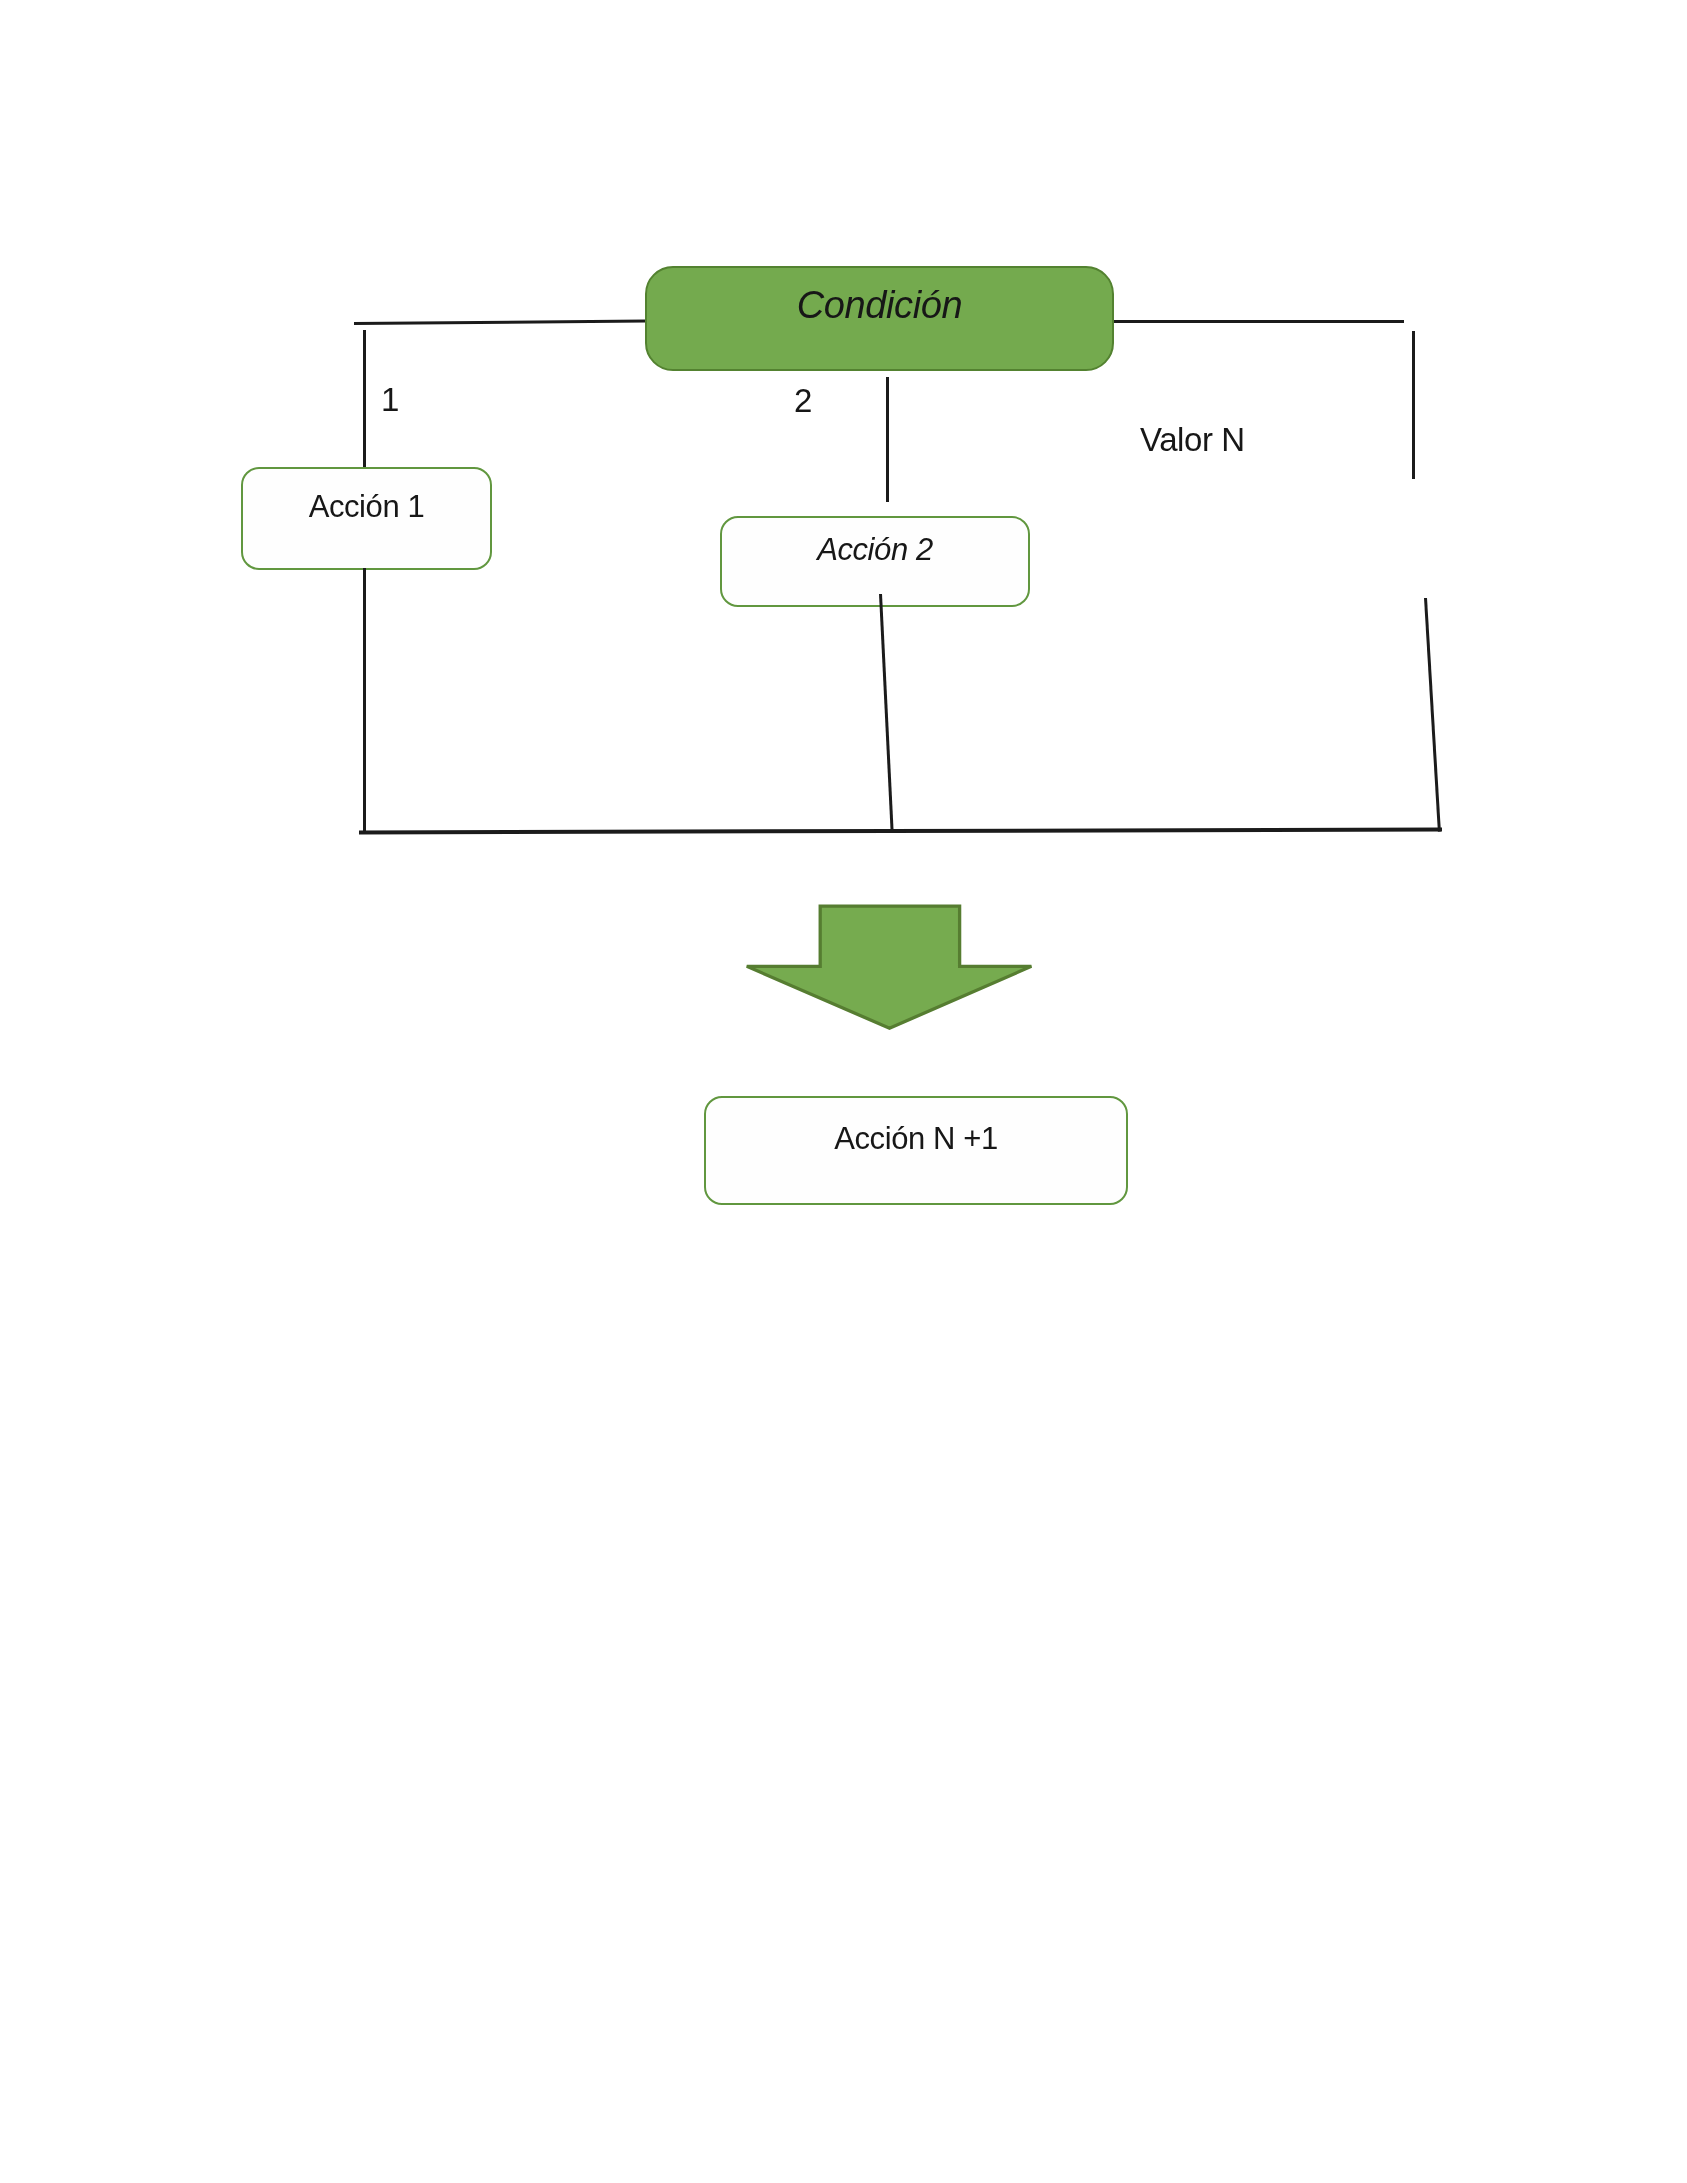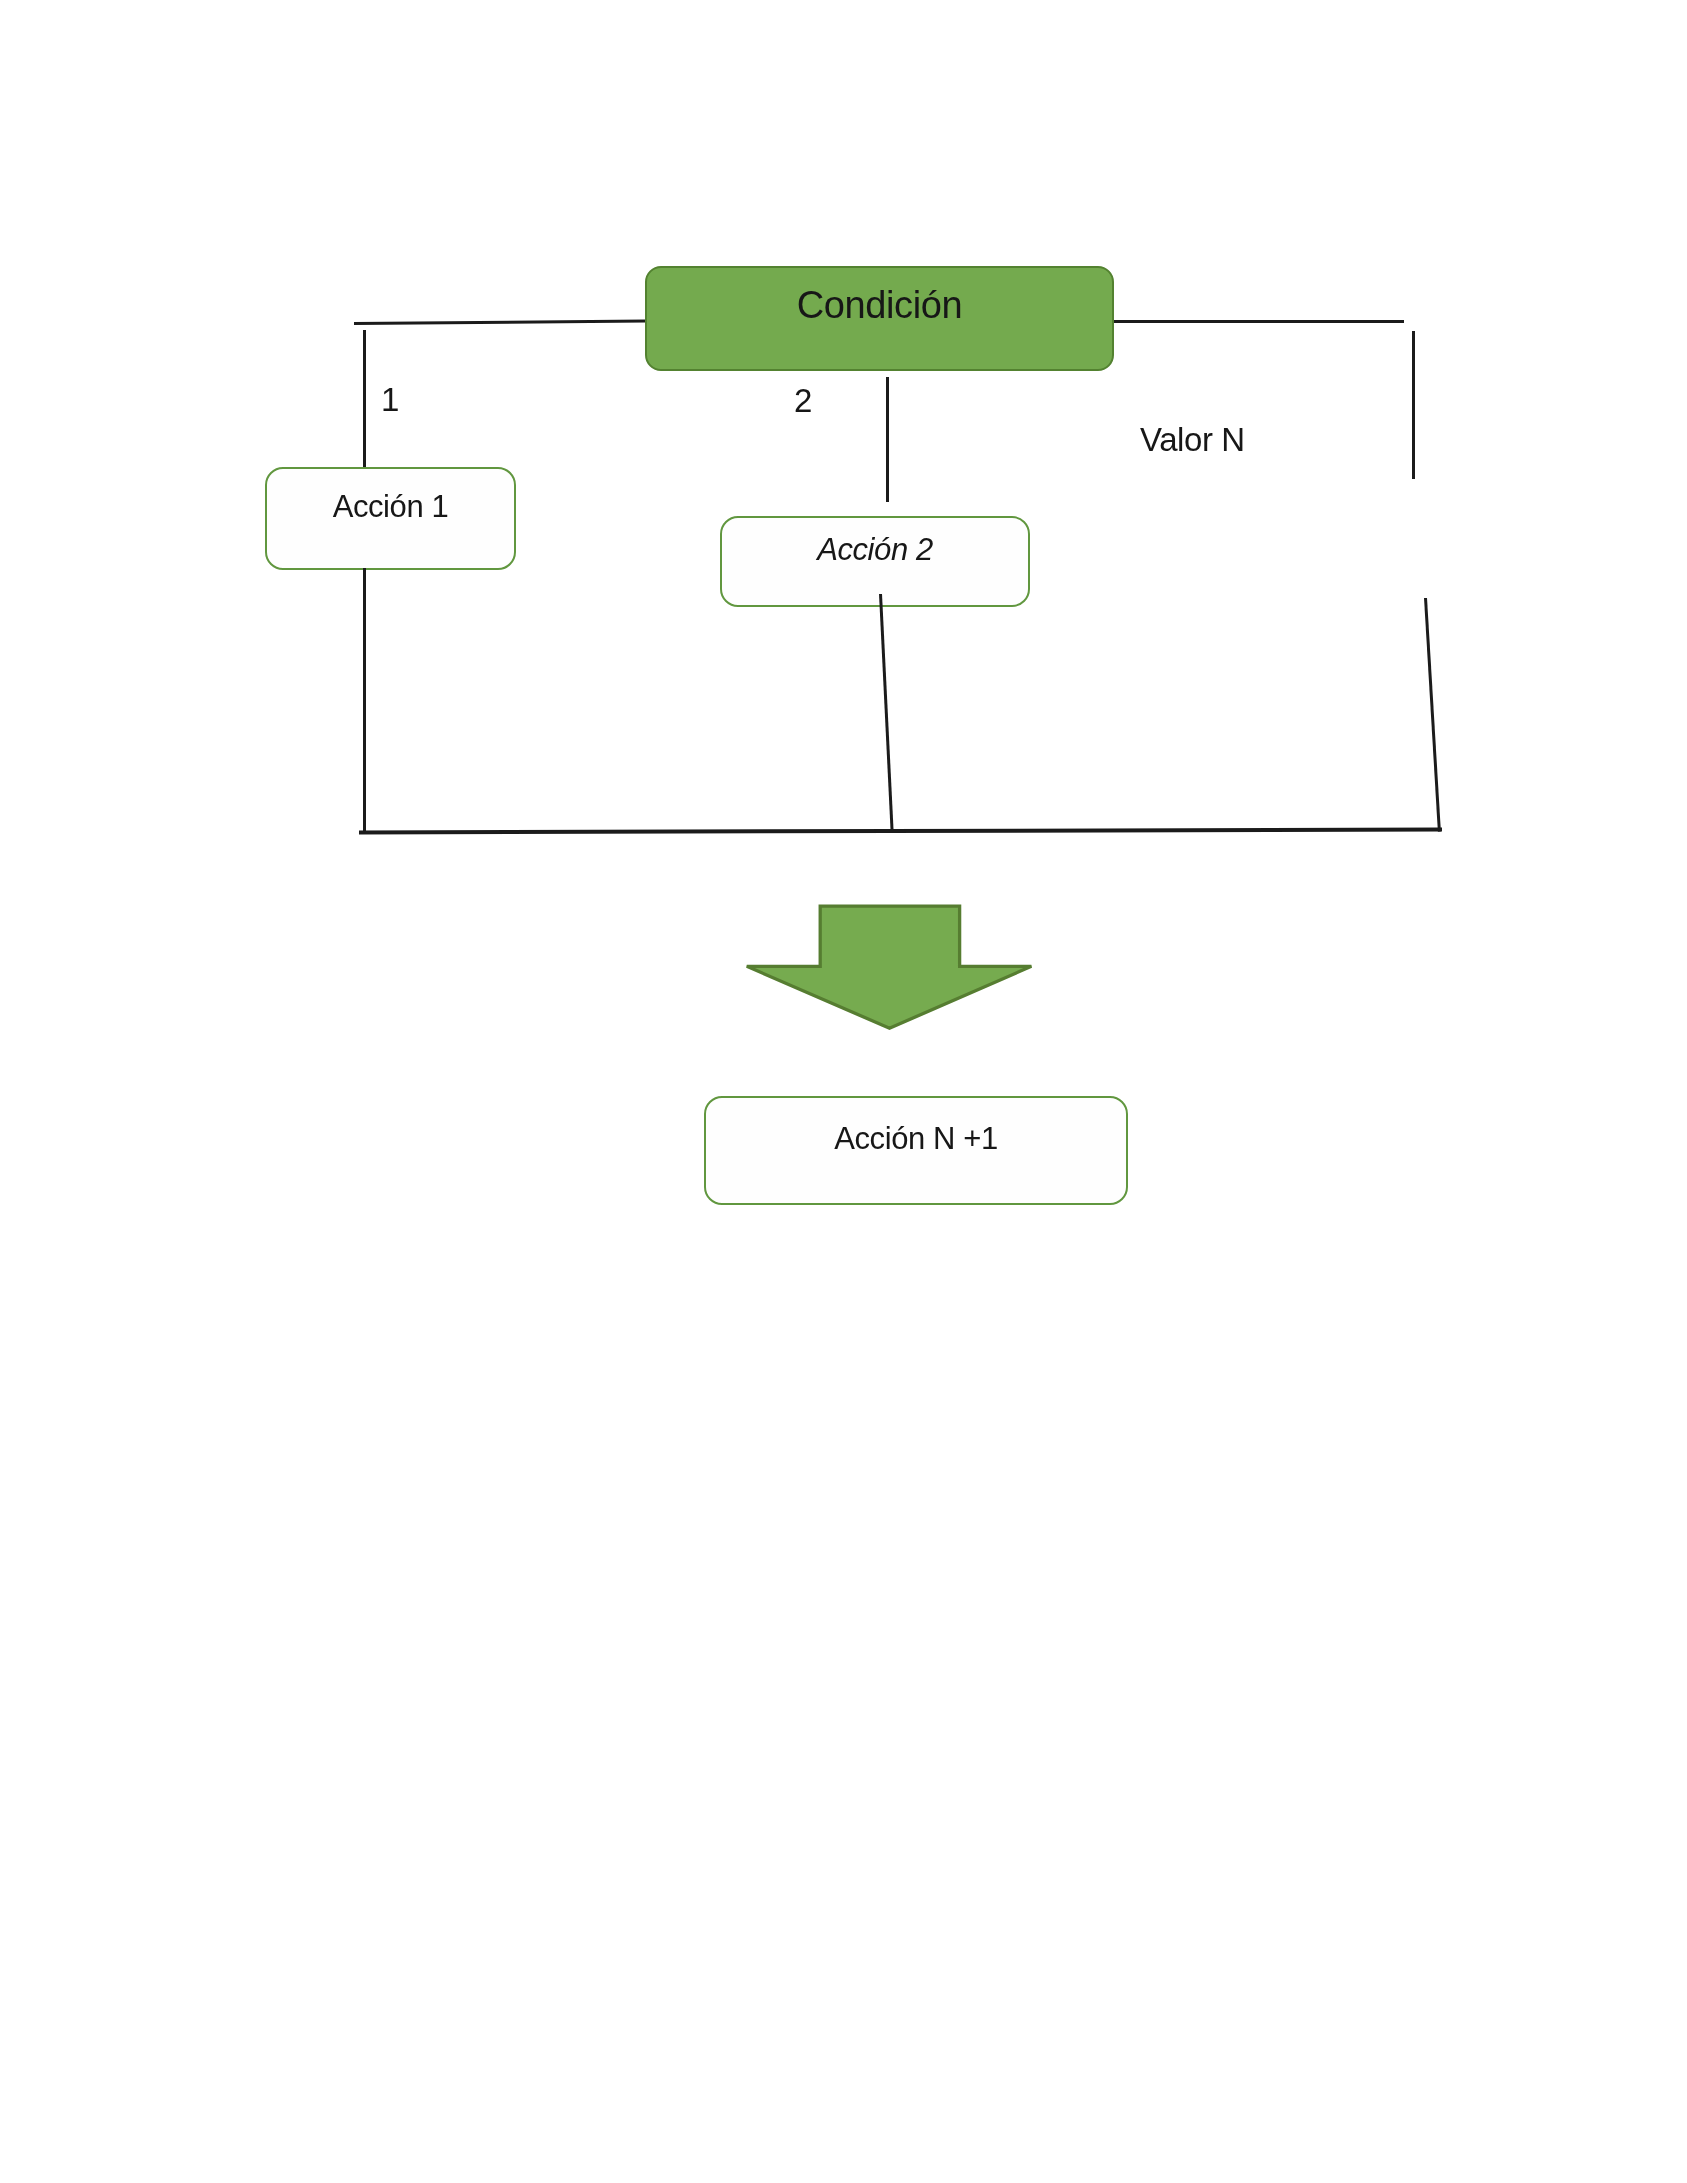--- a/index.html
+++ b/index.html
@@ -22,34 +22,35 @@
     display: flex;
     align-items: center;
     justify-content: center;
     text-align: center;
   }
   .condition-box {
     left: 645px; top: 266px;
     width: 469px; height: 105px;
     background: var(--green-fill, #74aa4e);
     border: 2.5px solid var(--green-border, #538230);
-    border-radius: 16px;
+    border-radius: 28px;
+    font-style: italic;
     font-size: 38px;
     padding-bottom: 26px;
     letter-spacing: -0.4px;
   }
   .action-box {
     background: var(--action-fill, #fefefe);
     border: 2.5px solid var(--action-border, #61973f);
     border-radius: 18px;
     font-size: 31px;
     padding-bottom: 23px;
     letter-spacing: -0.4px;
   }
-  #action-1 { left: 241px;  top: 467px;  width: 251px; height: 103px; margin-left: 24px; }
+  #action-1 { left: 241px;  top: 467px;  width: 251px; height: 103px; }
   #action-2 { left: 720px;  top: 516px;  width: 310px; height: 91px; font-style: italic; }
   #action-n { left: 1302px; top: 478px;  width: 250px; height: 121px; }
   #action-n1{ left: 704px;  top: 1096px; width: 424px; height: 109px; }
 
   .line {
     position: absolute;
     background: var(--line-color, #1b1b1b);
   }
   .branch-label {
     position: absolute;

